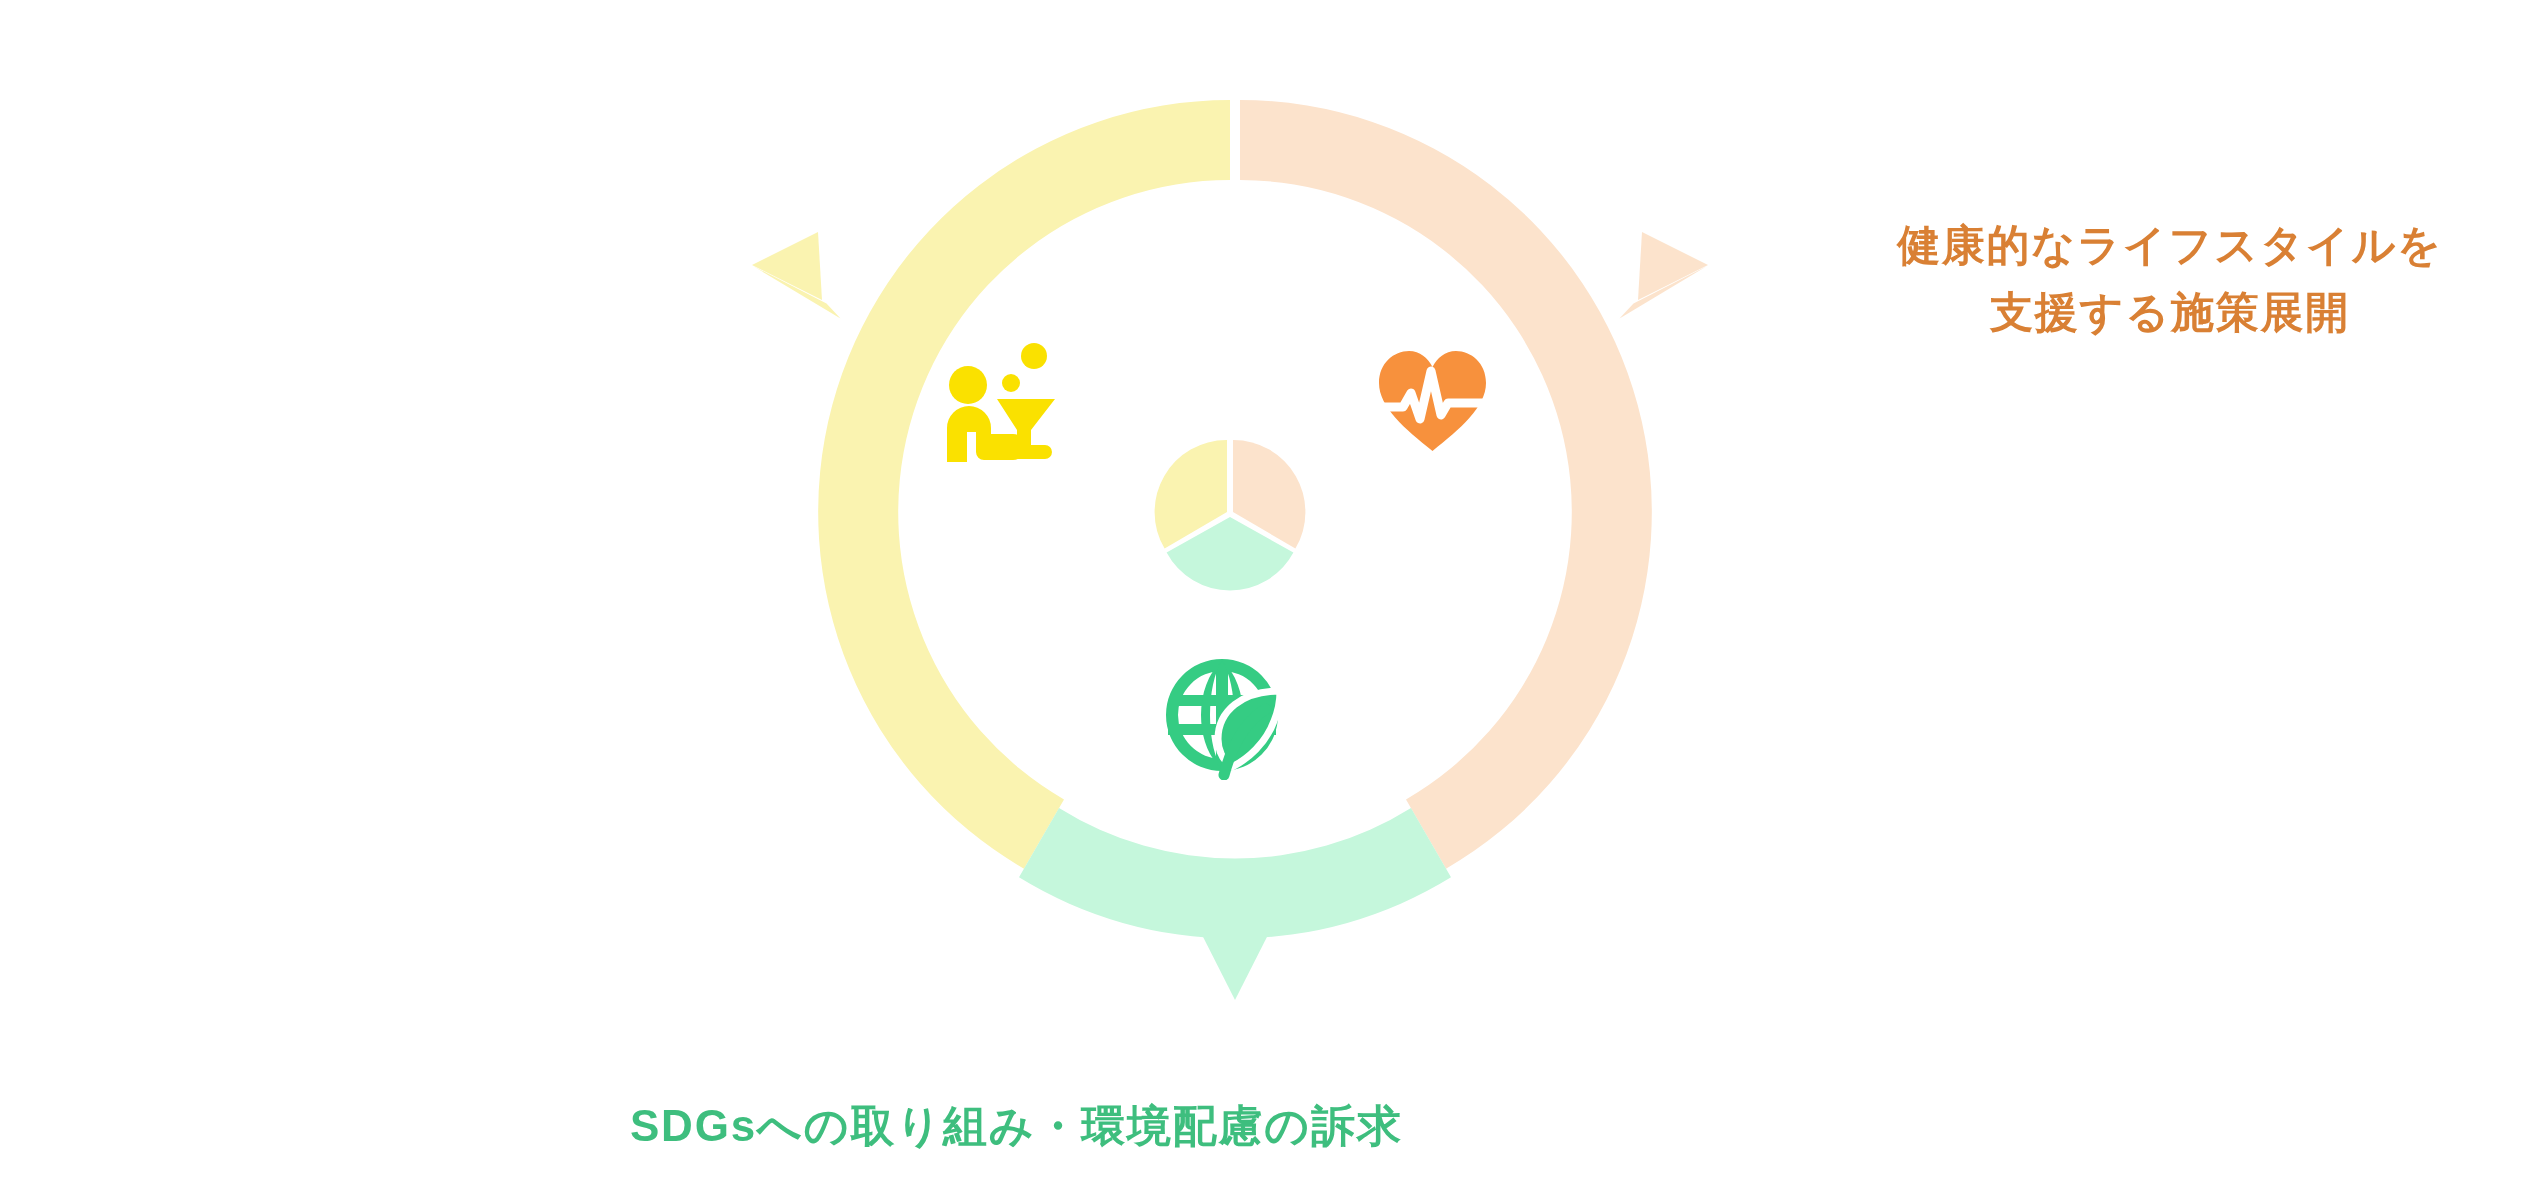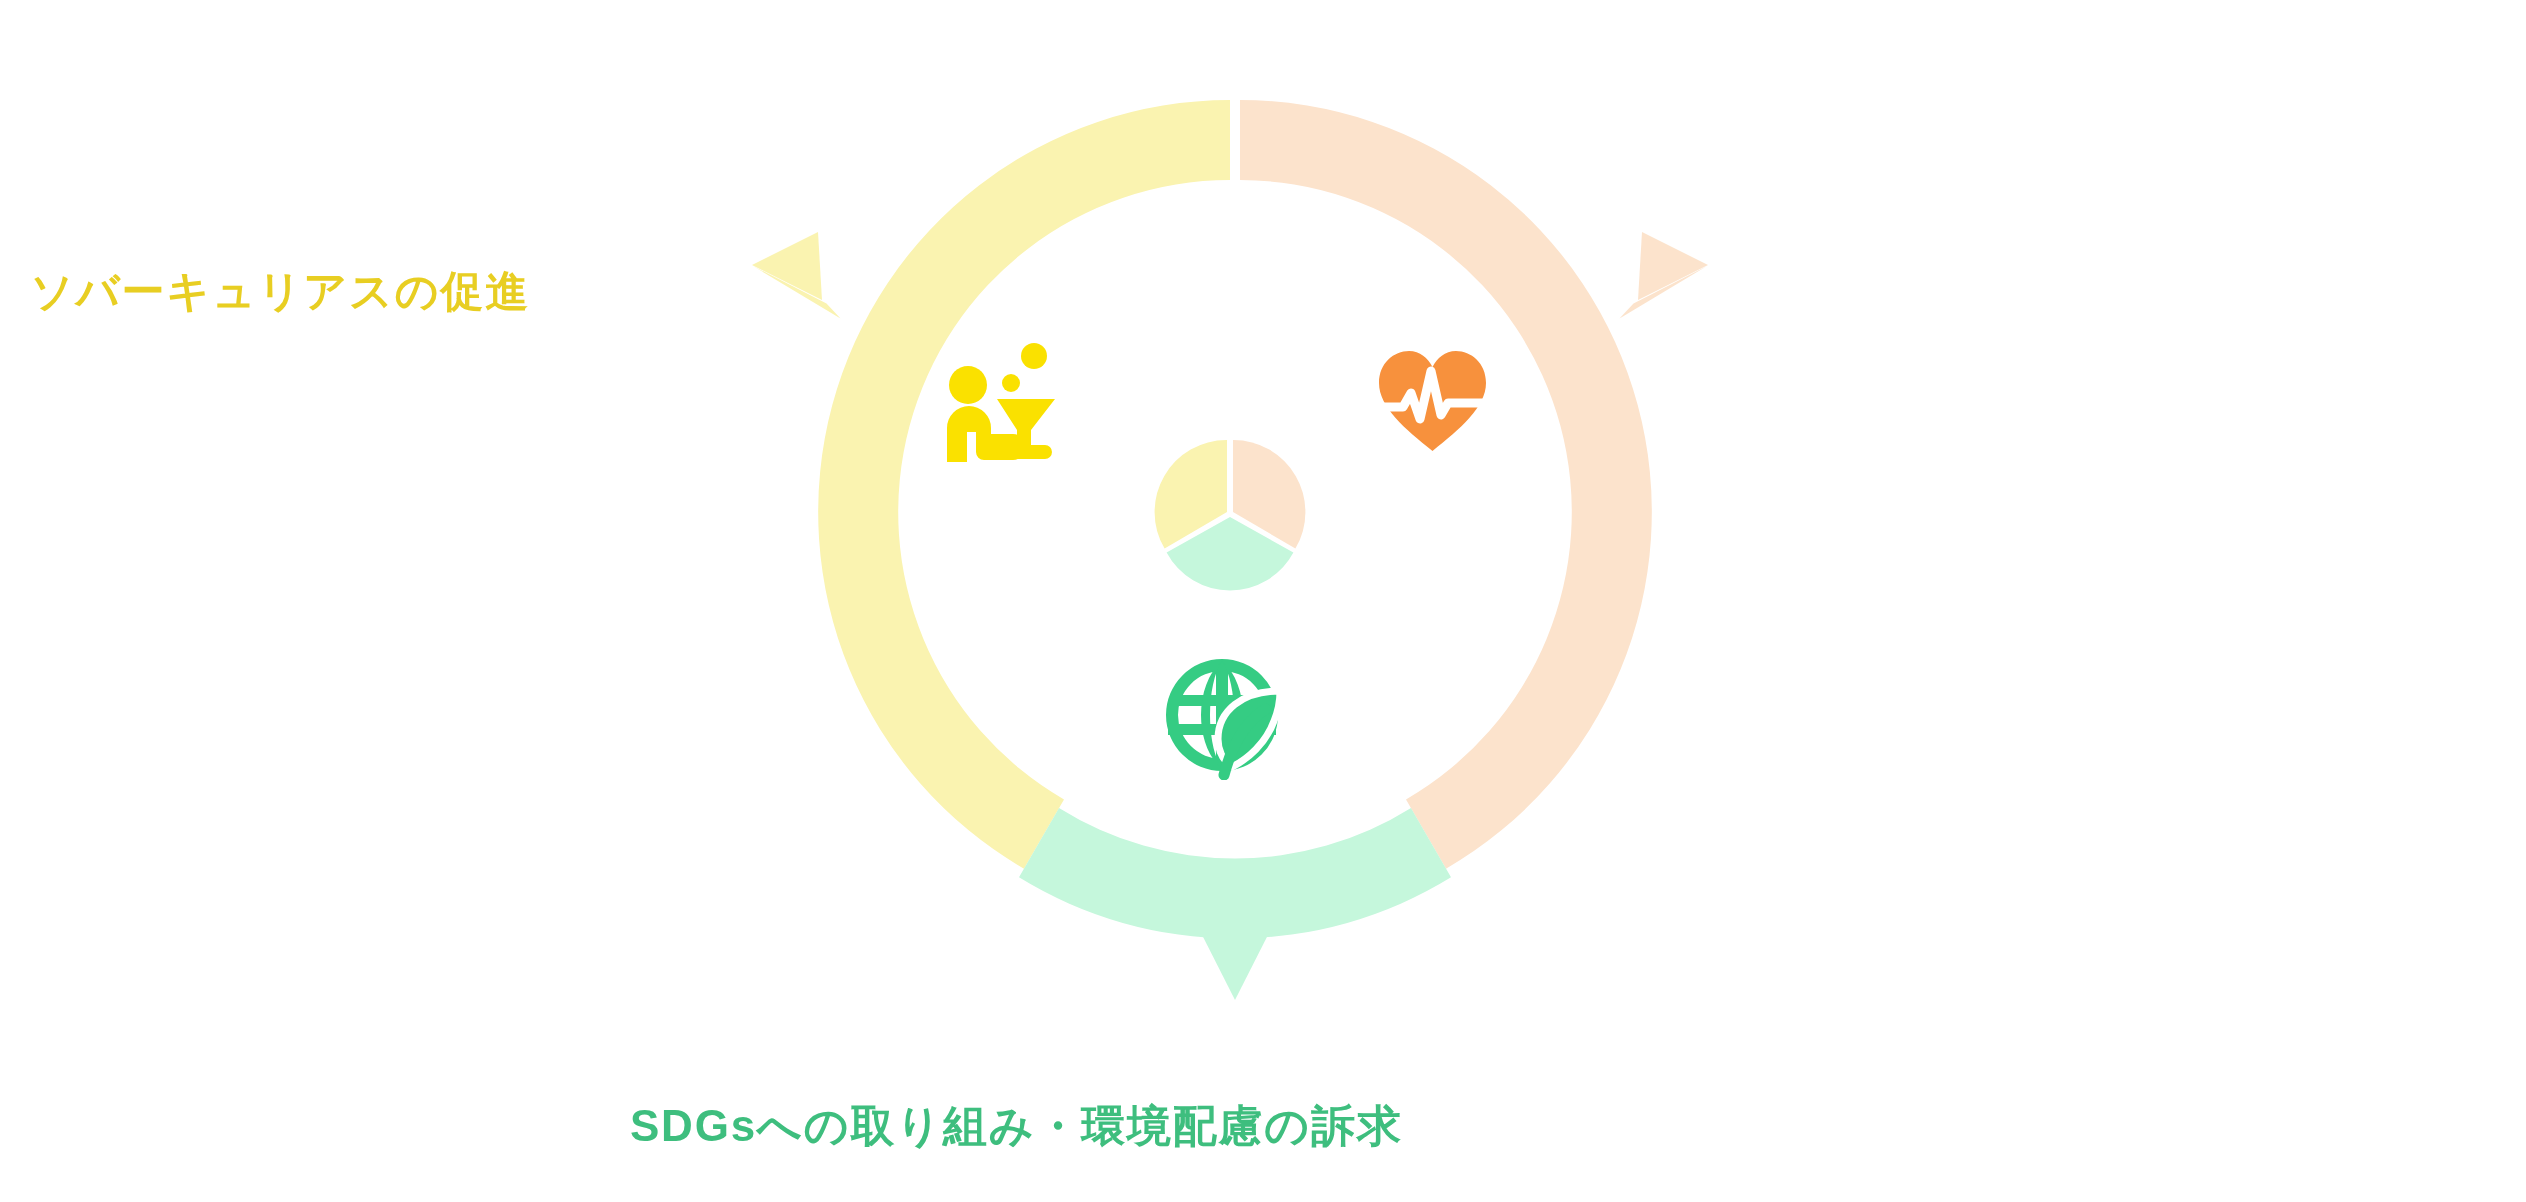--- a/index.html
+++ b/index.html
@@ -153,18 +153,19 @@
         <path d="M 10 40 L 110 40 L 110 51 L 10 51 Z"></path>
         <path d="M 6 69 L 114 69 L 114 80 L 6 80 Z"></path>
         <path d="M 60 6 C 32 30 32 90 60 114 C 44 90 44 30 60 6 Z"></path>
         <path d="M 60 6 C 88 30 88 90 60 114 C 76 90 76 30 60 6 Z"></path>
       </g>
       <path d="M 118 36 C 80 36 56 56 56 84 C 56 96 62 106 70 112 C 86 104 104 88 112 66 C 117 54 118 44 118 36 Z" fill="#35CC83" stroke="#FFFFFF" stroke-width="7" stroke-linejoin="round"></path>
       <path d="M 104 54 C 84 66 70 90 62 120" fill="none" stroke="#35CC83" stroke-width="11" stroke-linecap="round"></path>
     </svg>
   </div>
 
-  <div class="label" id="label-left" style="color:#E8CE22">ソバーキュリアスの促進</div>
 
+  <div class="label" id="label-right" style="color:#D98034">健康的なライフスタイルを
+支援する施策展開</div>
 
   <div class="label" id="label-bottom" style="color:#3EBE7E">SDGsへの取り組み・環境配慮の訴求</div>
 
 </div>
 
 </body></html>

